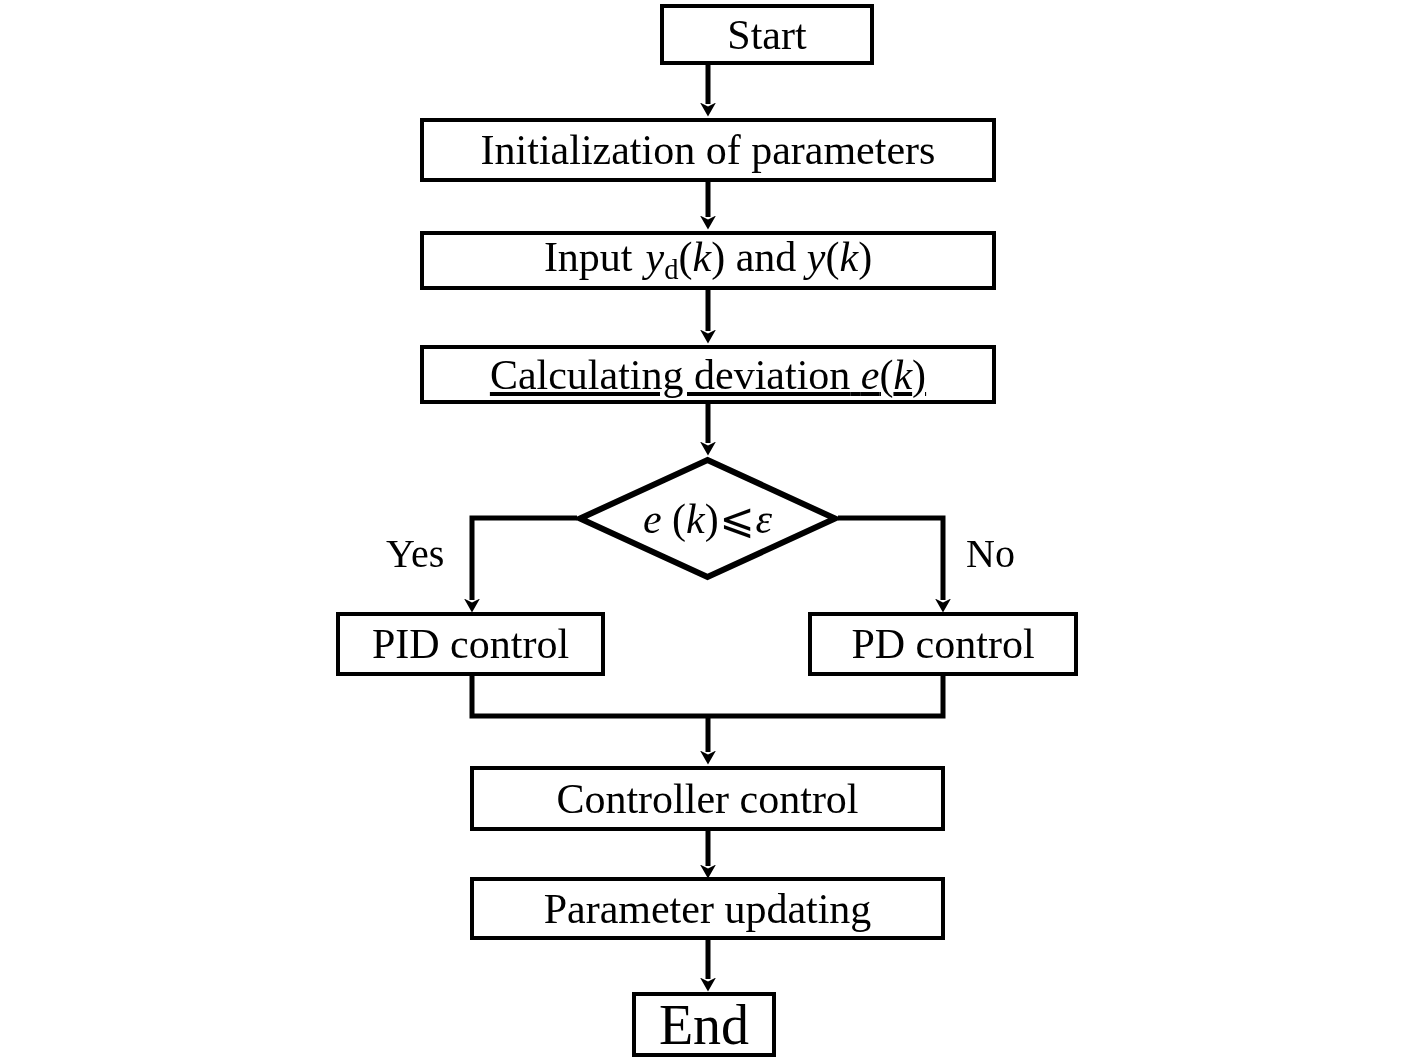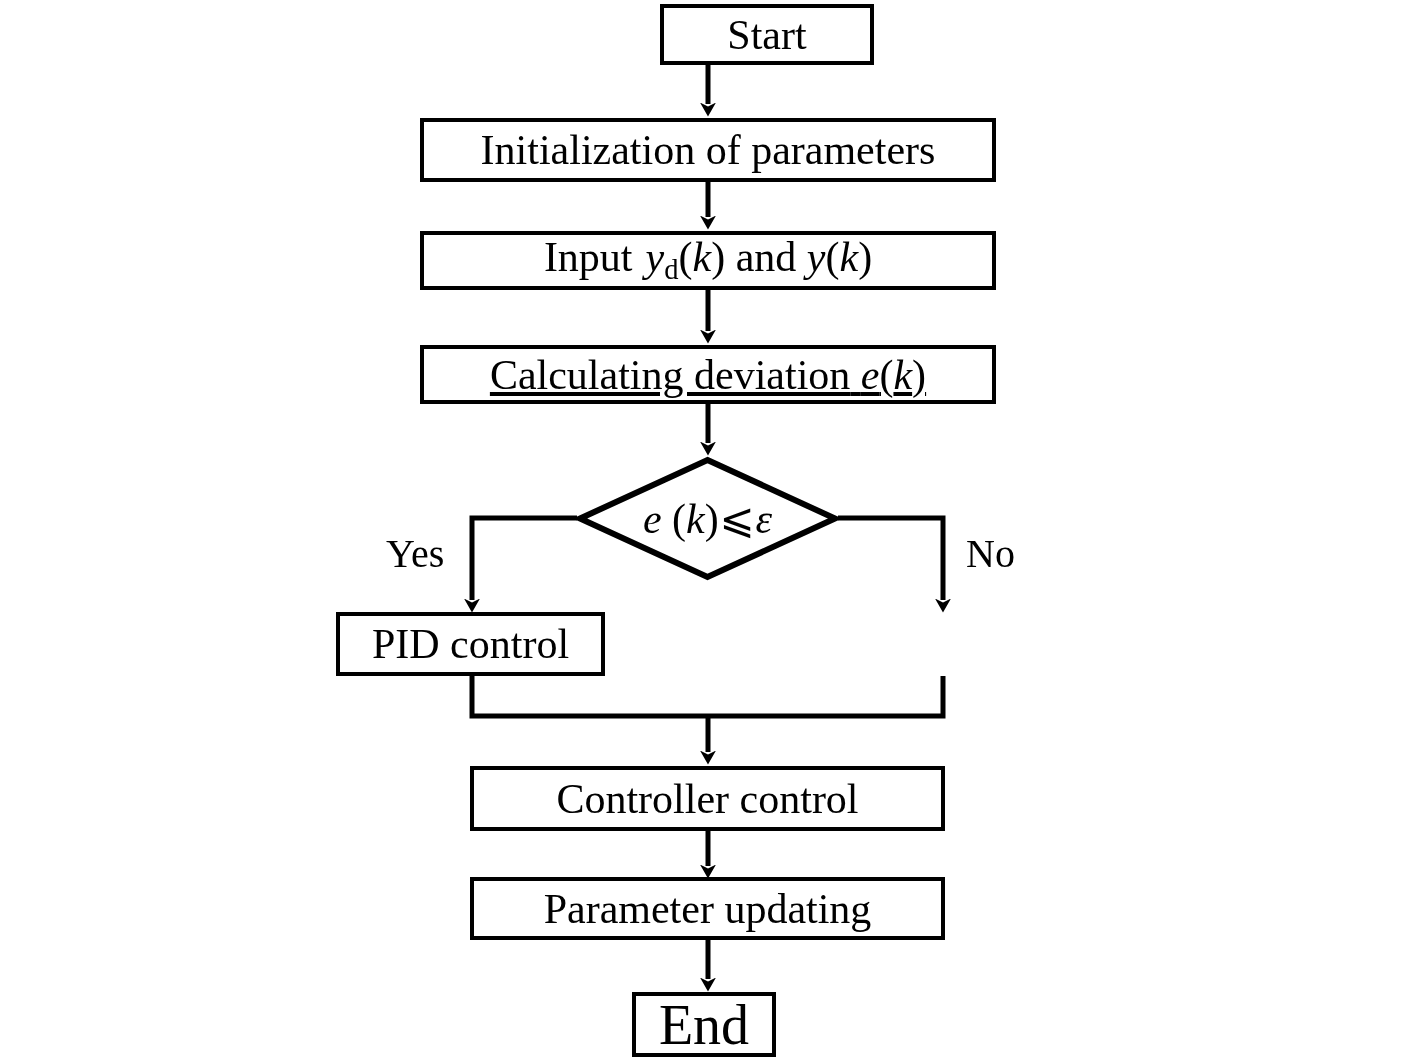--- a/index.html
+++ b/index.html
@@ -151,20 +151,23 @@
     <span>Yes</span>
   </div>
   <div class="edge-label" style="left:966px; top:534px; font-size:40px;">
     <span>No</span>
   </div>
 
   <div class="node" style="left:336px; top:612px; width:269px; height:64px; font-size:42px;text-align:center;">
     <span class="node-label">PID control</span>
   </div>
 
+  <div class="node" style="left:808px; top:612px; width:270px; height:64px; font-size:42px;">
+    <span class="node-label">PD control</span>
+  </div>
 
   <div class="node" style="left:470px; top:766px; width:475px; height:65px; font-size:42px;">
     <span class="node-label">Controller control</span>
   </div>
 
   <div class="node" style="left:470px; top:877px; width:475px; height:63px; font-size:42px;">
     <span class="node-label">Parameter updating</span>
   </div>
 
   <div class="node" style="left:632px; top:992px; width:144px; height:65px; font-size:56px;">

